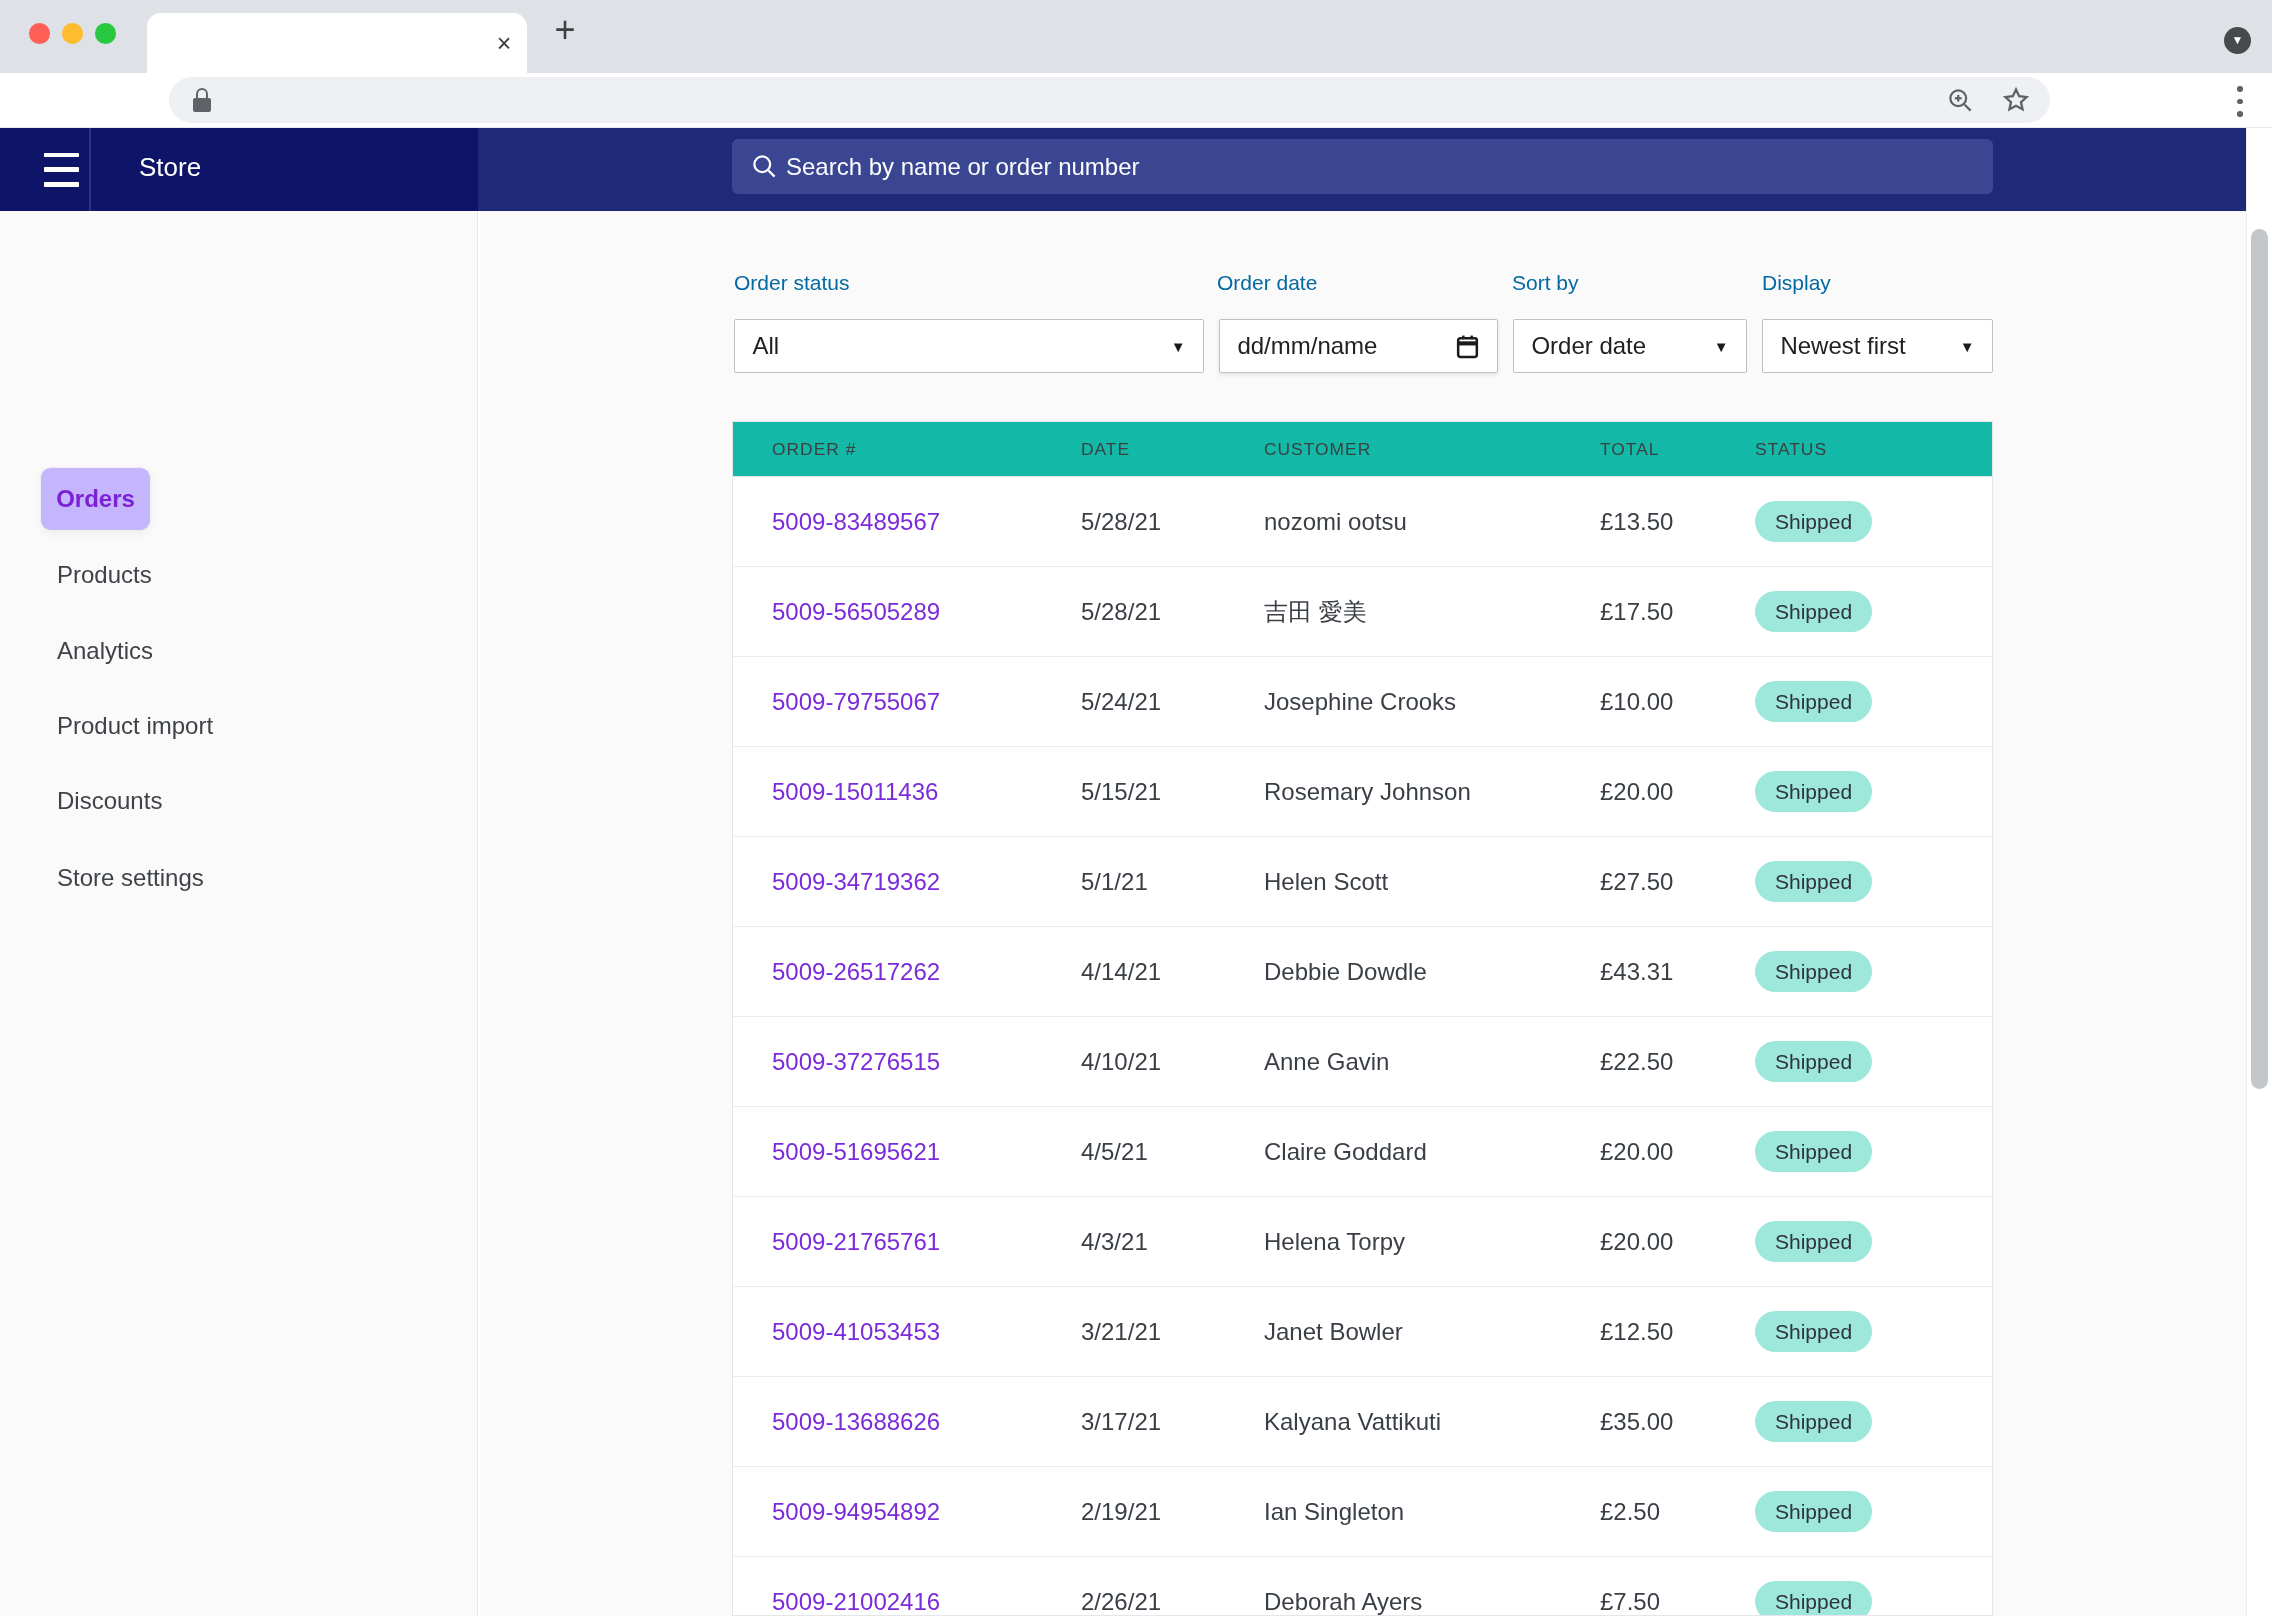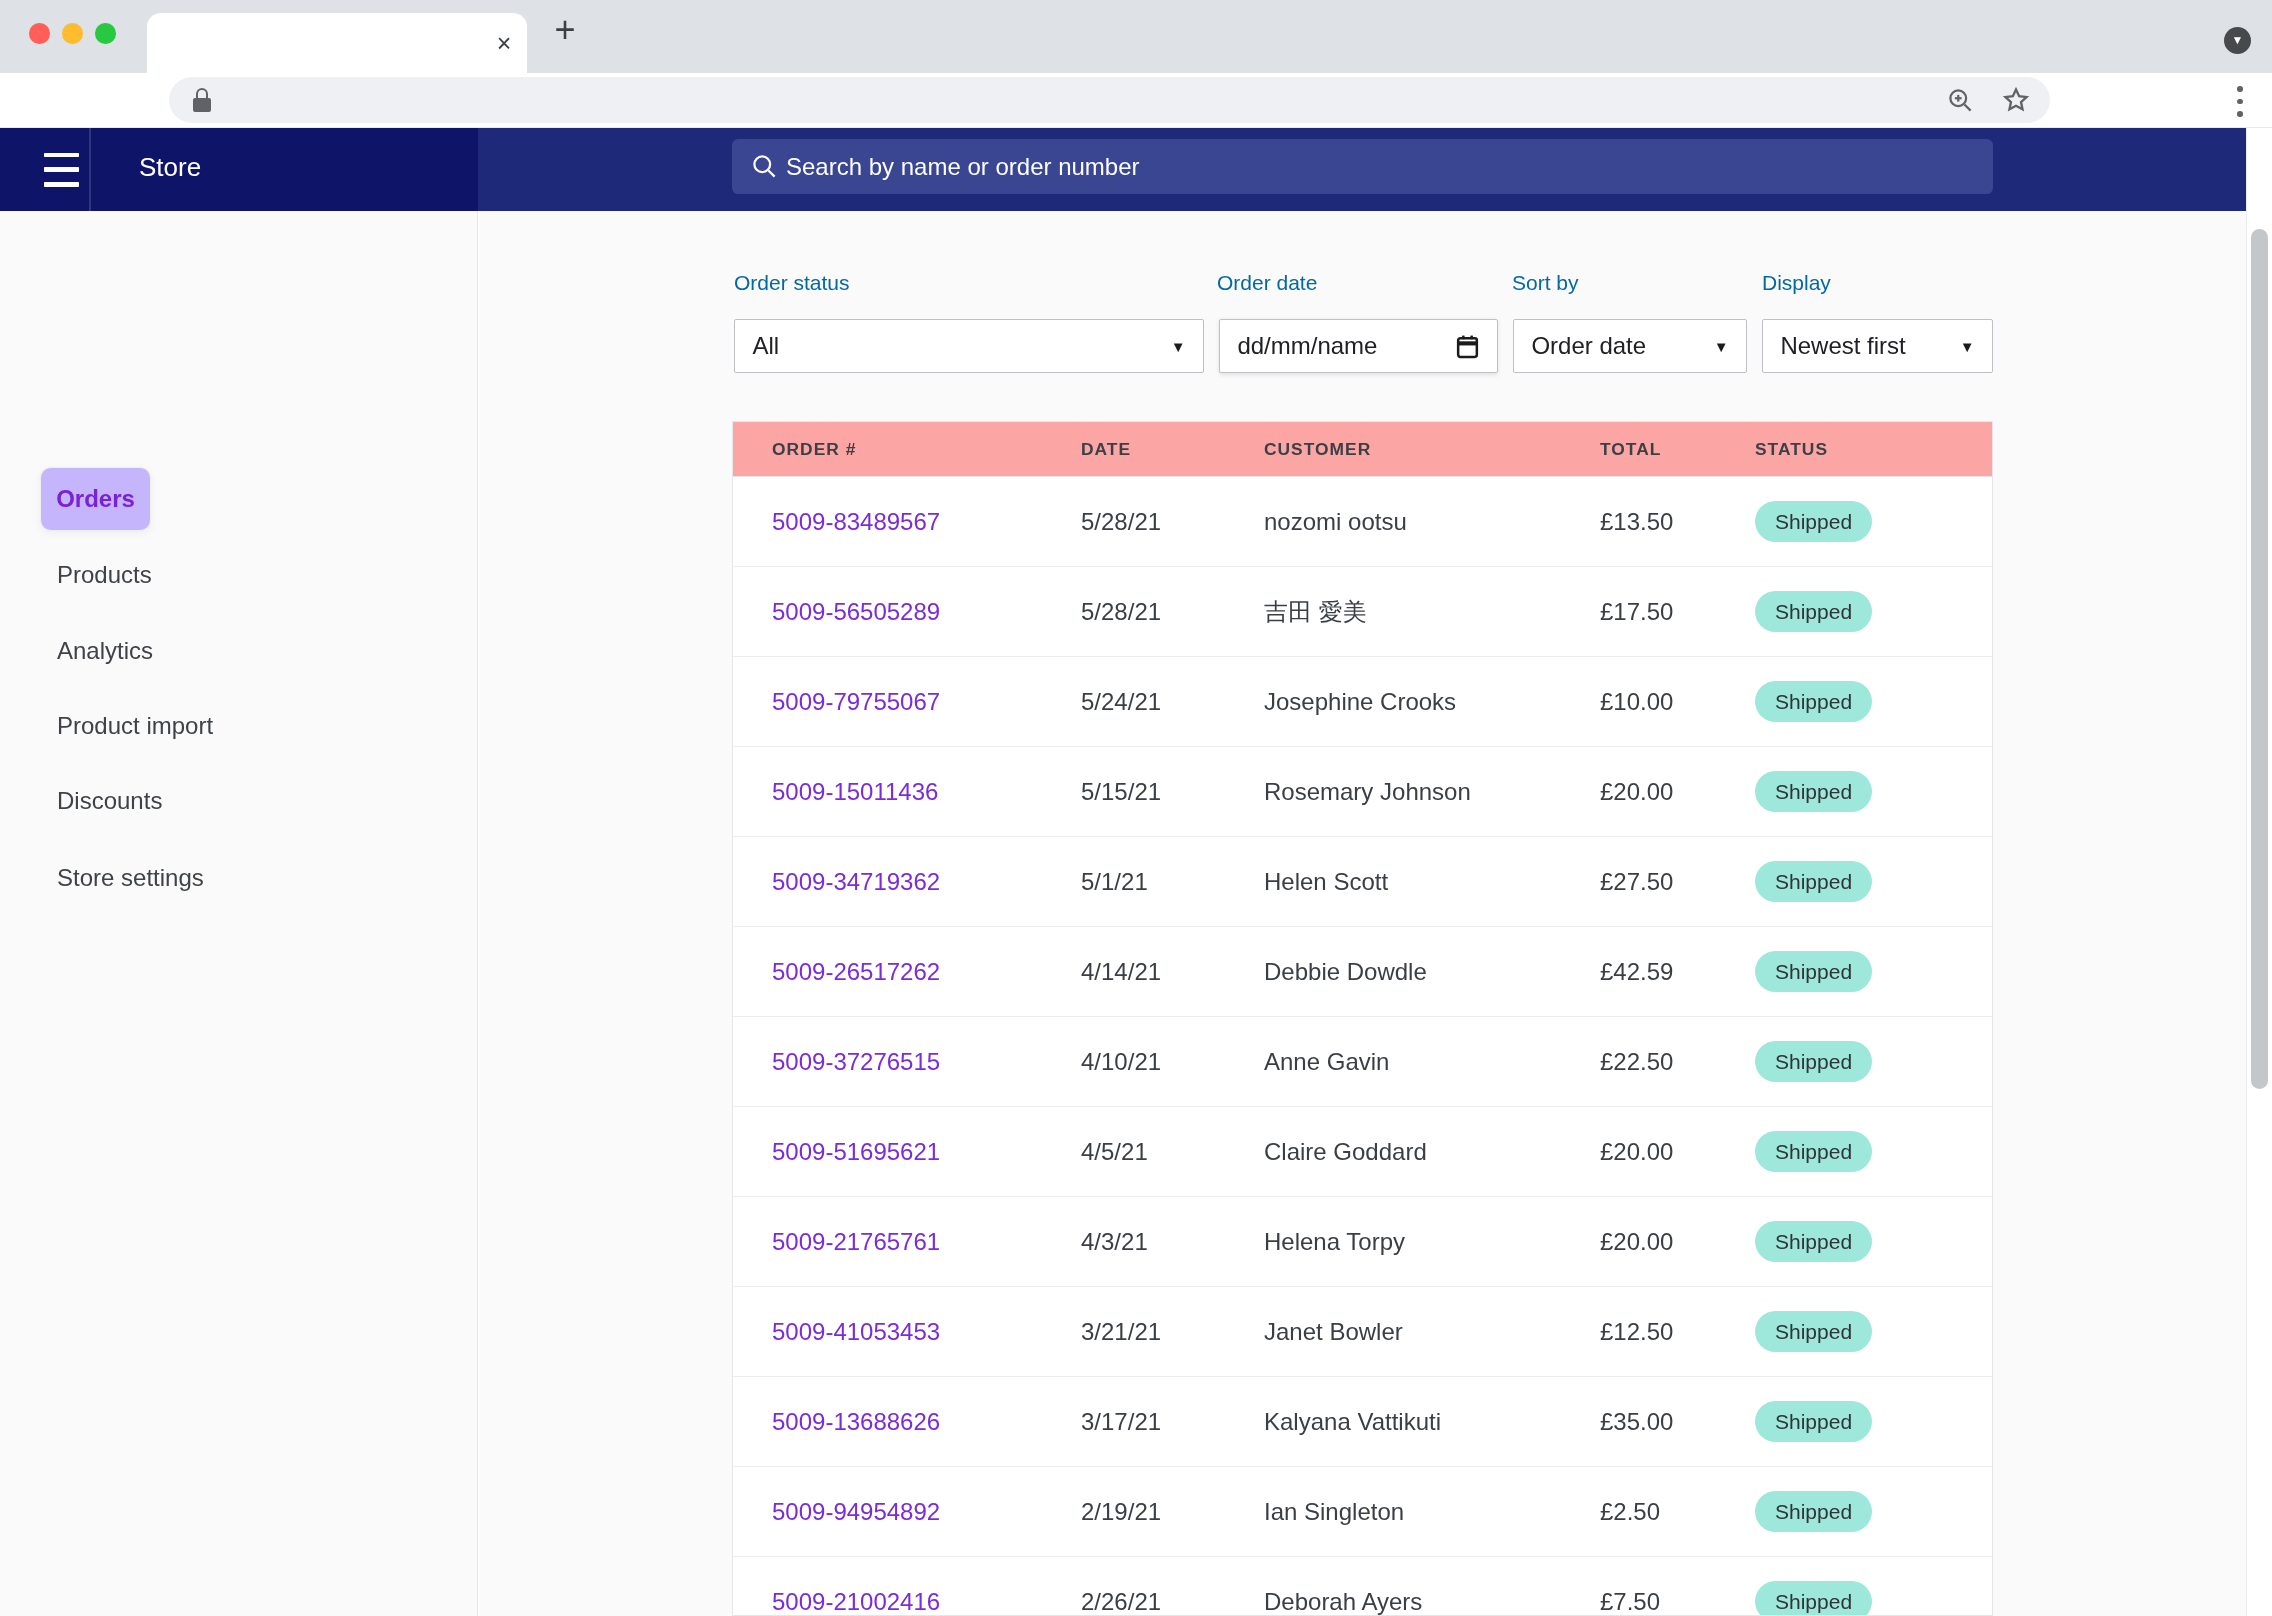--- a/index.html
+++ b/index.html
@@ -67,22 +67,22 @@
   #f-status  { left:734px;  width:470px; }
   #f-date    { left:1219px; width:279px; box-shadow:0 1.6px 4.7px rgba(0,0,0,.10); }
   #f-sort    { left:1513px; width:234px; }
   #f-display { left:1762px; width:231px; }
 
   
   #orders-table { left:732px; top:421px; width:1261px; height:1195px; background:#fff;
     border:1.6px solid #E4E6E9; overflow:hidden; }
   .trow { display:grid; grid-template-columns:309px 183px 336px 155px 1fr;
     align-items:center; padding-left:39px; }
-  #thead { height:55px; background:#fca5a5; border-bottom:1.6px solid #E4E6E9;
-    font-size:17.4px; color:#3C4043; letter-spacing:1px; font-weight:700; }
+  #thead { height:55px; background:#14b8a6; border-bottom:1.6px solid #E4E6E9;
+    font-size:17.4px; color:#3C4043; letter-spacing:1px; font-weight:400; }
   .drow { height:90px; border-bottom:1.6px solid #EDEDED; font-size:24px; color:#3A3F45; }
   .c-order { color:#7C2BD9; cursor:pointer; }
   .badge { display:inline-block; background:#9EE7DB; color:#2F3438; font-size:21px;
     padding:8.7px 20px; border-radius:788px; }
 
   
   #scroll-track { left:2246px; top:128px; width:27px; height:1488px; background:#fff;
     border-left:1.6px solid #ECECEC; }
   #scroll-thumb { left:2251px; top:229px; width:17.4px; height:860px;
     background:#C4C7CA; border-radius:8.7px; }
@@ -244,21 +244,21 @@
     <span class="c-date">5/1/21</span>
     <span class="c-customer">Helen Scott</span>
     <span class="c-total">£27.50</span>
     <span><span class="badge c-status">Shipped</span></span>
   </div>
 
   <div class="trow drow">
     <span class="c-order">5009-26517262</span>
     <span class="c-date">4/14/21</span>
     <span class="c-customer">Debbie Dowdle</span>
-    <span class="c-total">£42.59</span>
+    <span class="c-total">£43.31</span>
     <span><span class="badge c-status">Shipped</span></span>
   </div>
 
   <div class="trow drow">
     <span class="c-order">5009-37276515</span>
     <span class="c-date">4/10/21</span>
     <span class="c-customer">Anne Gavin</span>
     <span class="c-total">£22.50</span>
     <span><span class="badge c-status">Shipped</span></span>
   </div>

